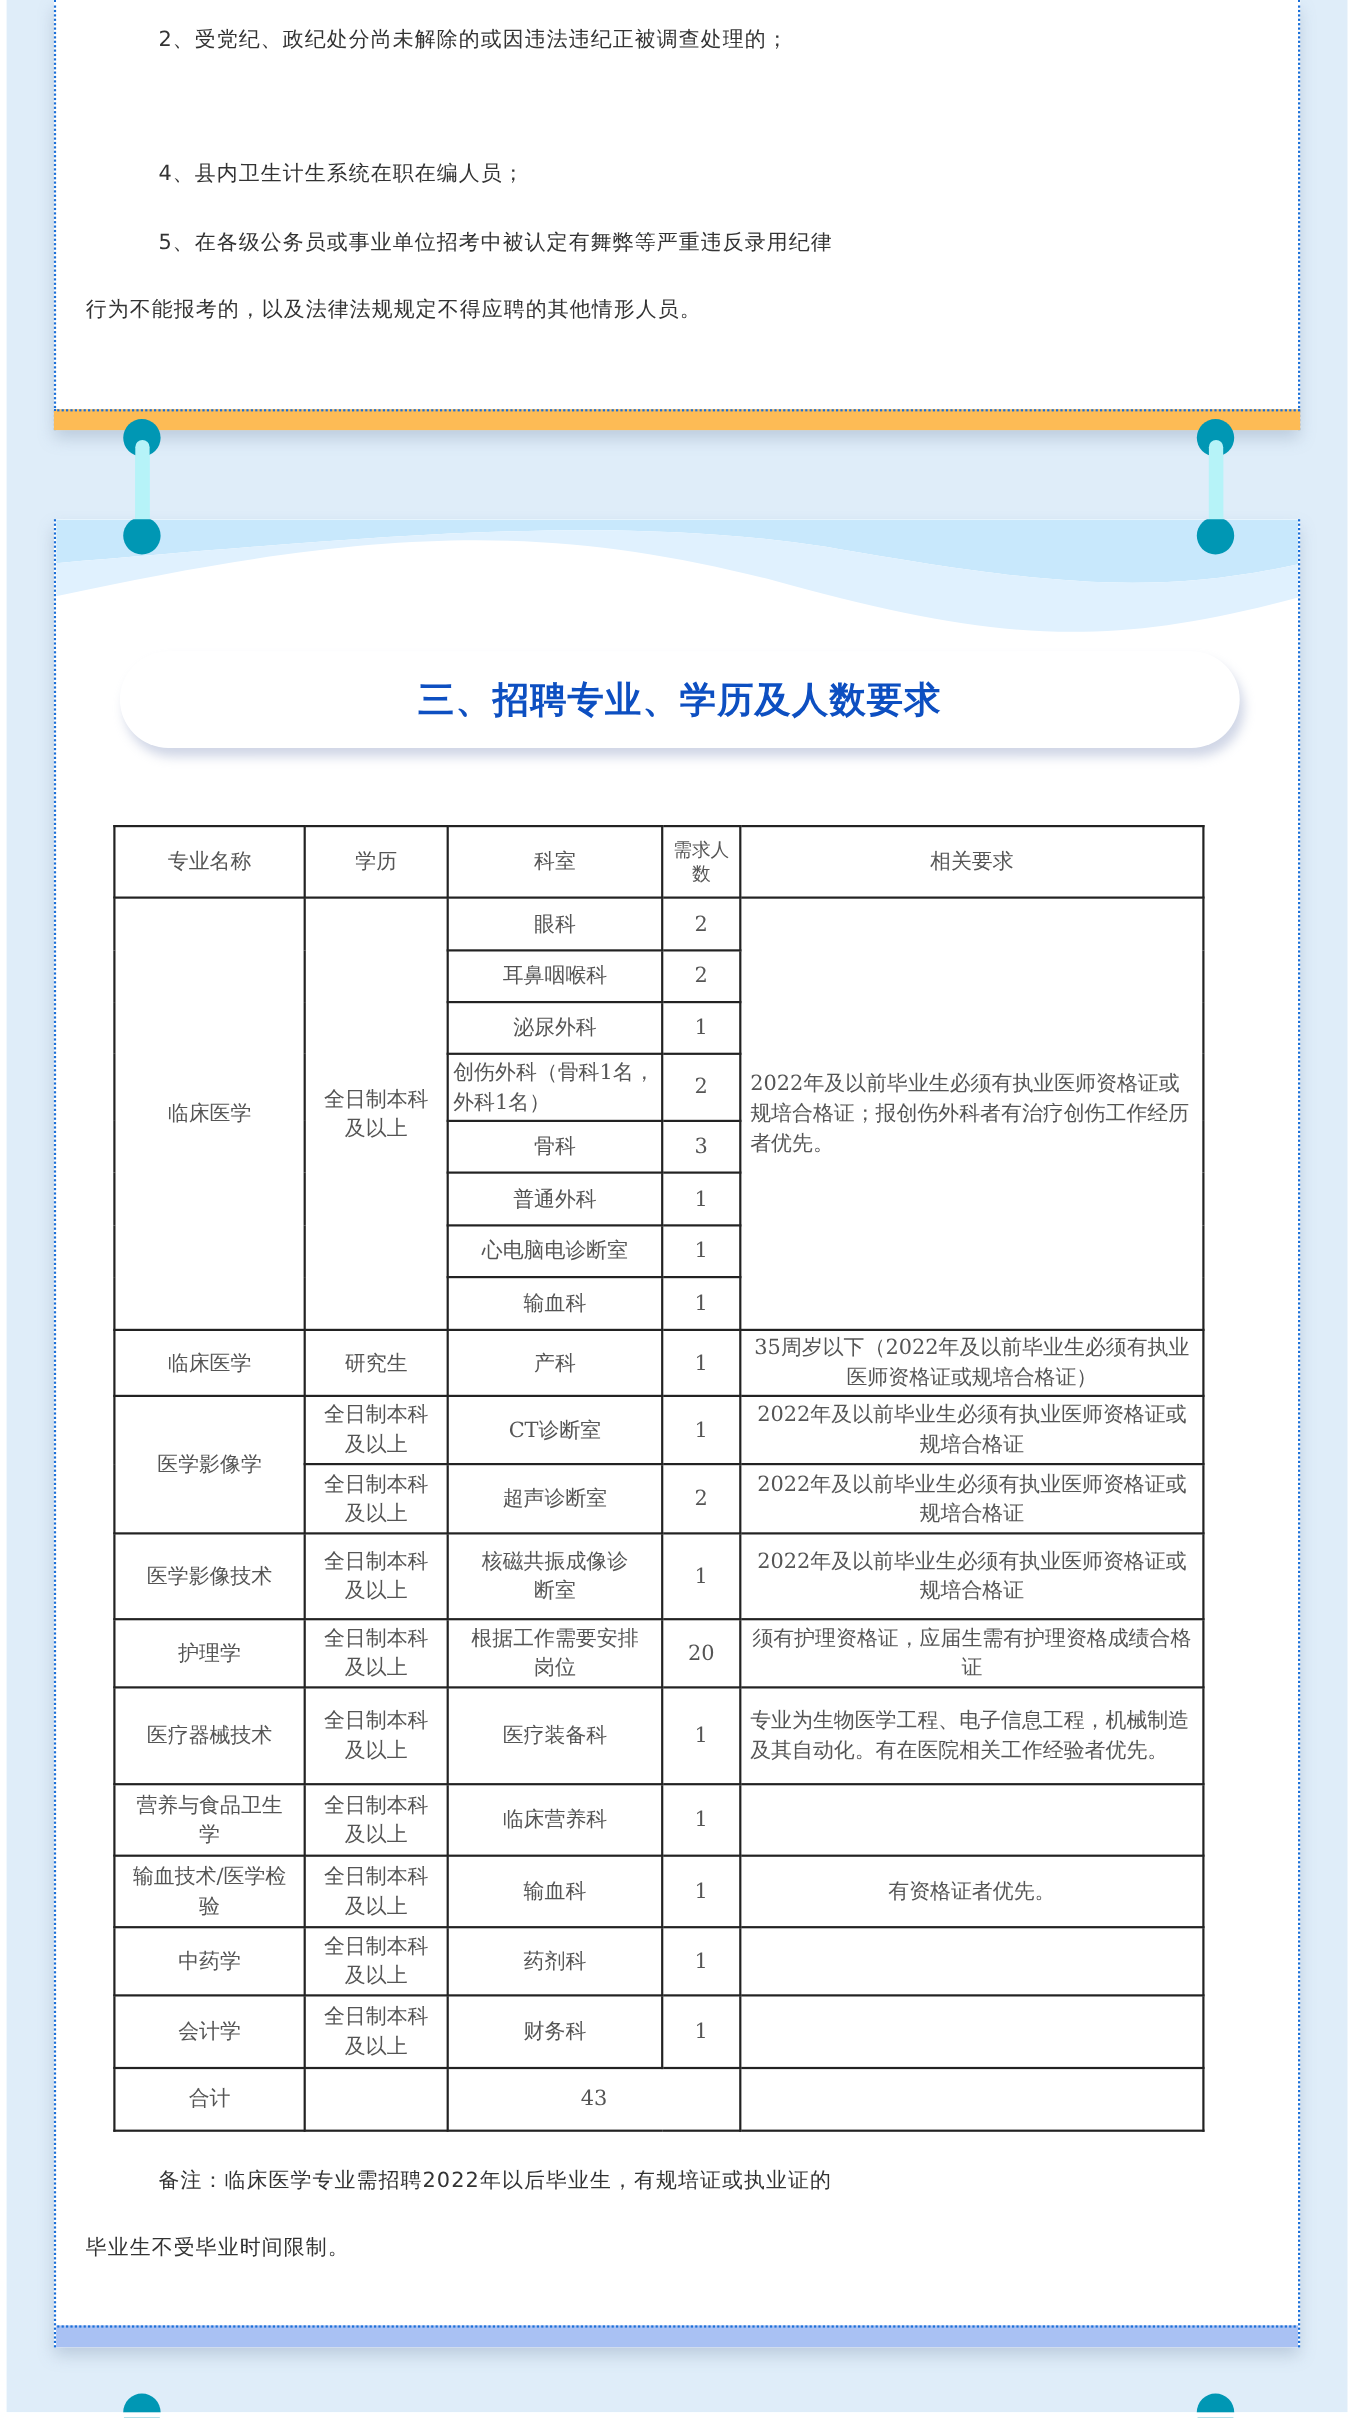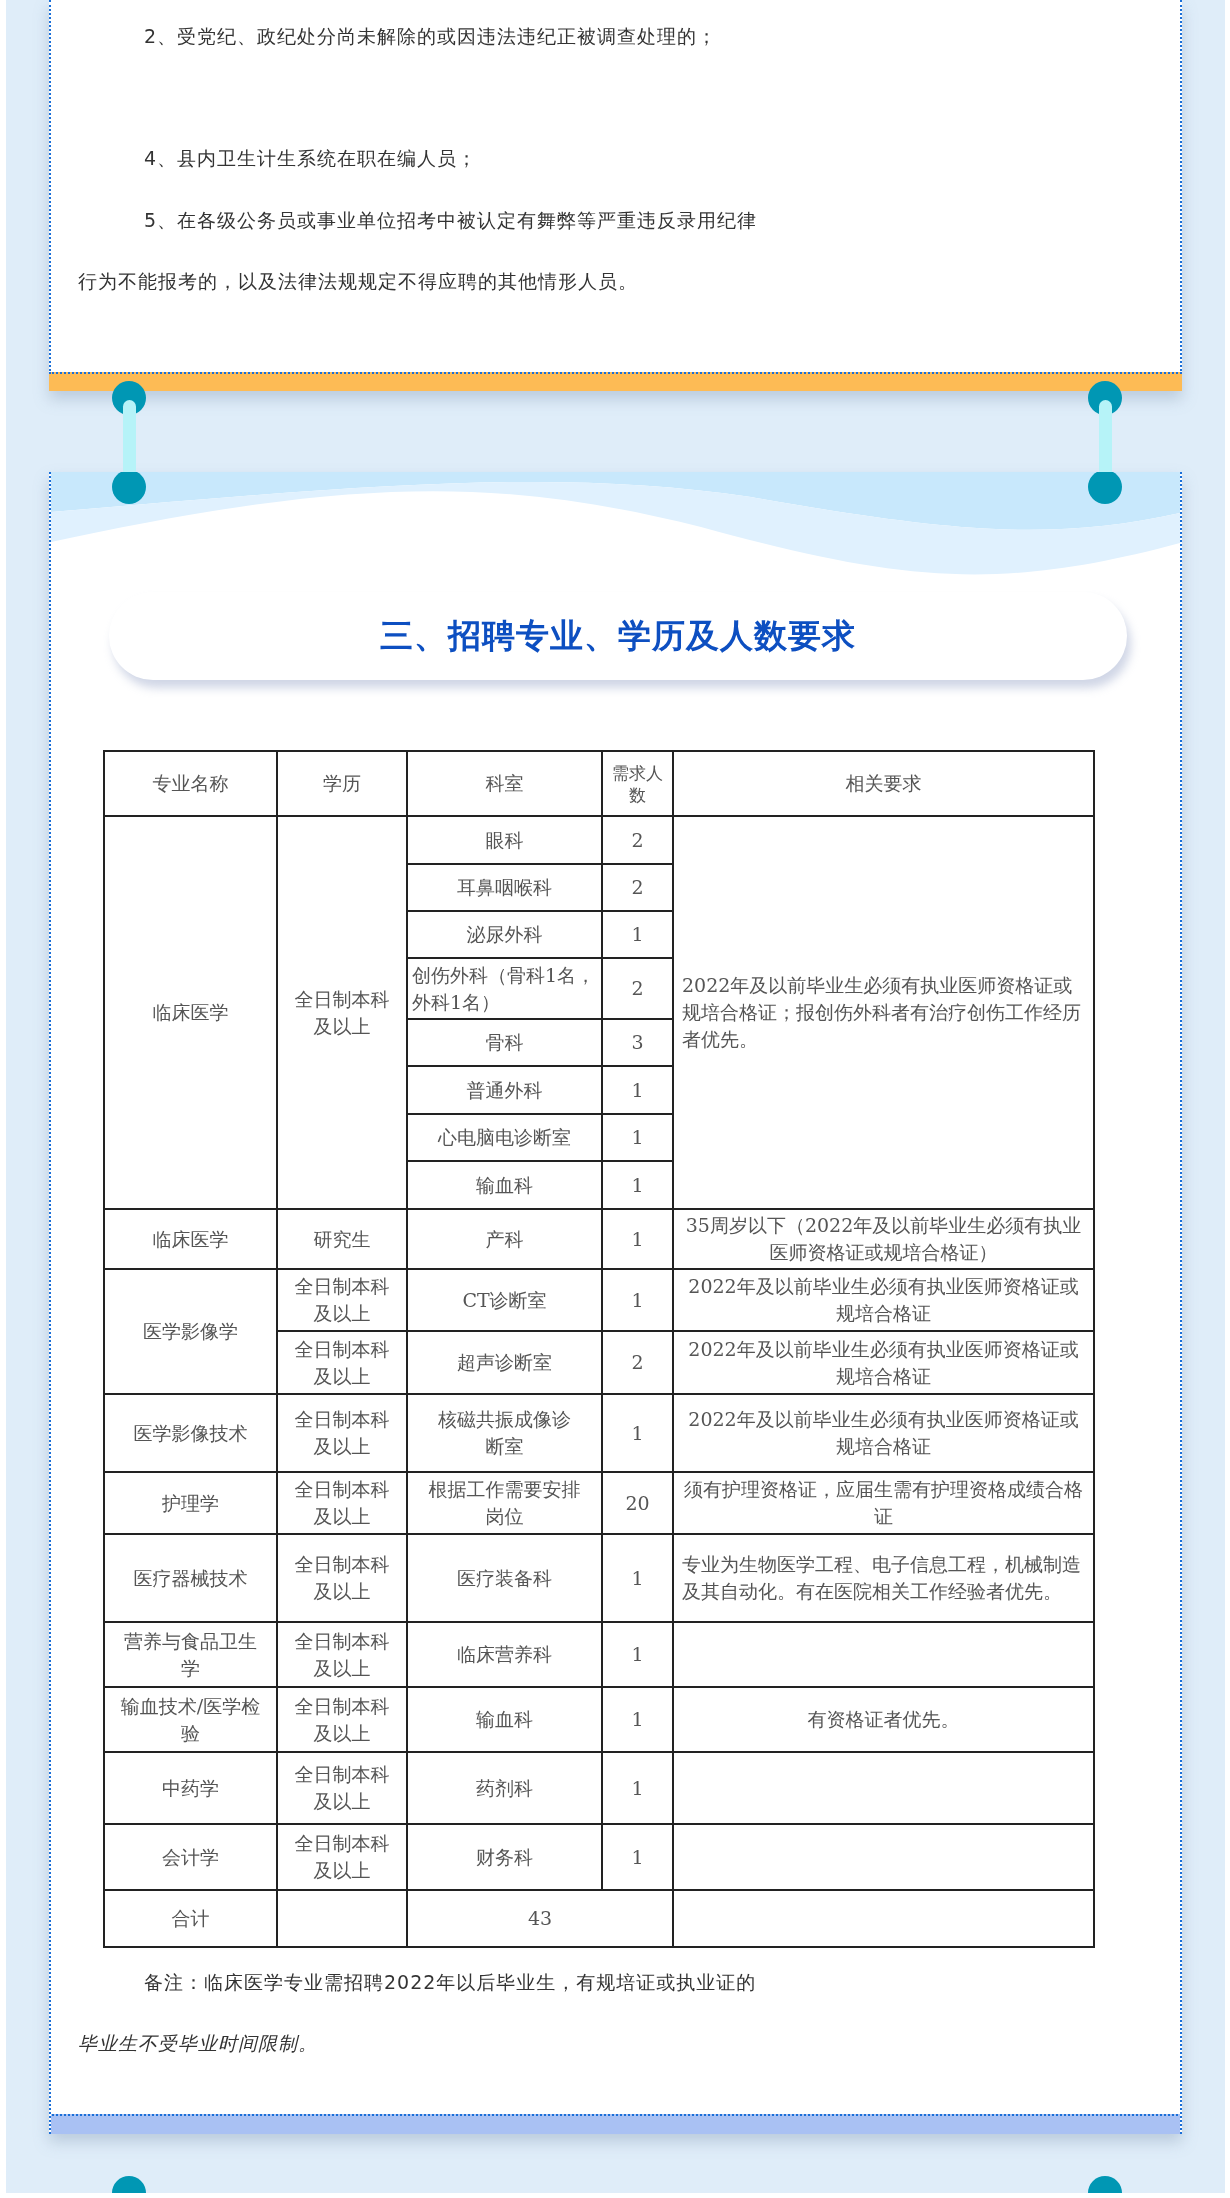--- a/index.html
+++ b/index.html
@@ -190,21 +190,21 @@
     </tr>
 
     <tr style="height:65px">
       <td style="padding:2px 10px;">输血技术/医学检验</td>
       <td style="padding:2px 14px;">全日制本科及以上</td>
       <td>输血科</td>
       <td>1</td>
       <td class="req center">有资格证者优先。</td>
     </tr>
 
-    <tr style="height:72px">
+    <tr style="height:62px">
       <td>中药学</td>
       <td style="padding:2px 14px;">全日制本科及以上</td>
       <td>药剂科</td>
       <td>1</td>
       <td class="req"></td>
     </tr>
 
     <tr style="height:66px">
       <td>会计学</td>
       <td style="padding:2px 14px;">全日制本科及以上</td>
@@ -216,20 +216,20 @@
     <tr style="height:57px">
       <td>合计</td>
       <td></td>
       <td colspan="2">43</td>
       <td></td>
     </tr>
   </tbody>
     </table>
 
   <p class="para" style="top:1480px;"><span class="indent">备注：临床医学专业需招聘2022年以后毕业生，有规培证或执业证的</span></p>
-  <p class="para" style="top:1541px;font-style:italic;">毕业生不受毕业时间限制。</p>
+  <p class="para" style="top:1541px;">毕业生不受毕业时间限制。</p>
 
   <div class="footer-bar"></div>
 </div>
 
 <div class="ring" style="left:112px; top:2176px;"></div>
 <div class="ring" style="left:1088px; top:2176px;"></div>
 <div style="position:absolute;left:0;top:2193px;width:1230px;height:5px;background:#ffffff;"></div>
 
 </body></html>

